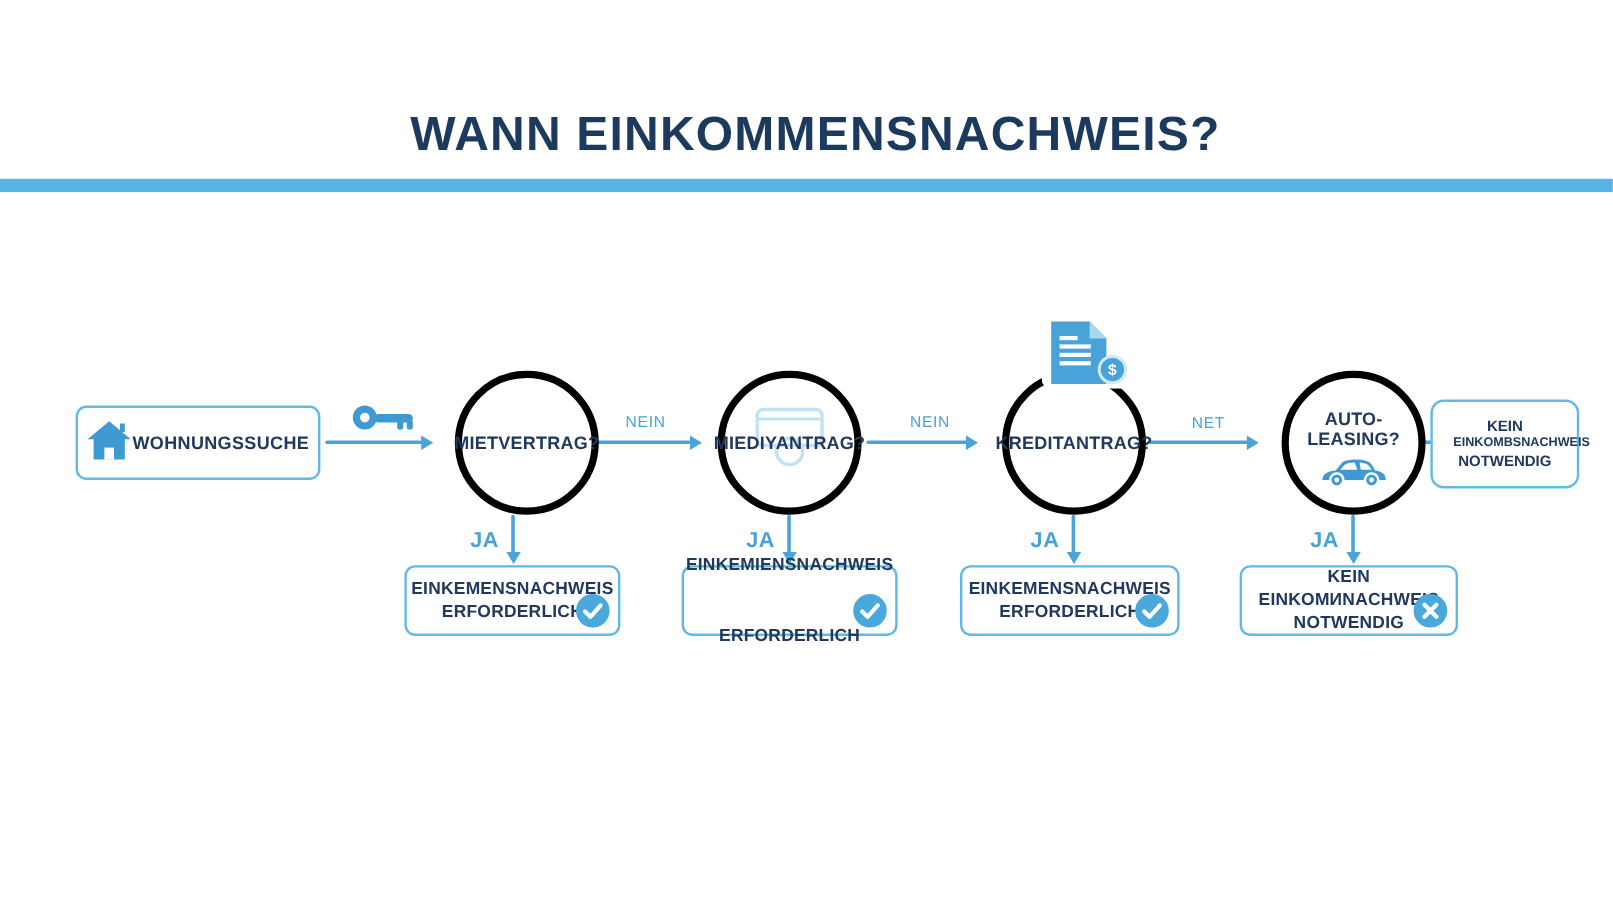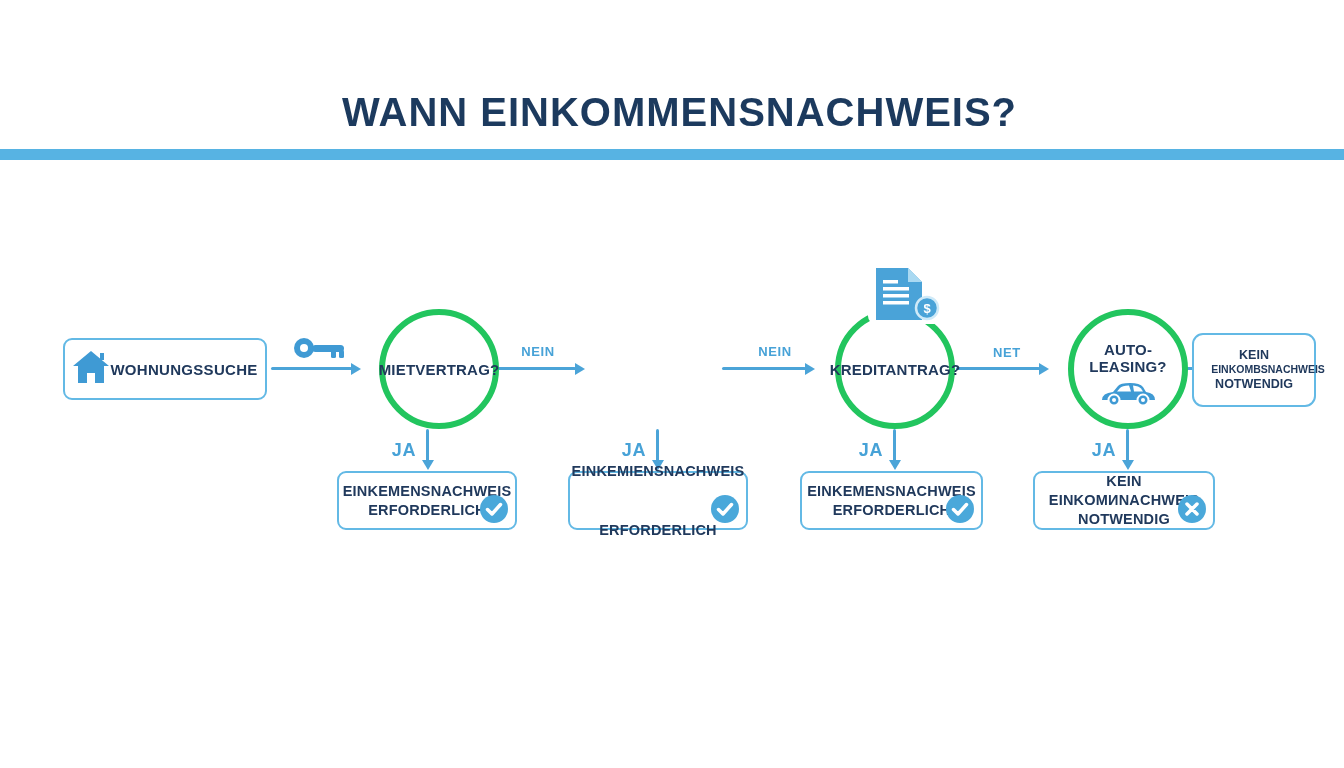--- a/index.html
+++ b/index.html
@@ -7,35 +7,35 @@
          font-family:"Liberation Sans",sans-serif;padding-left:15px;}
   .title{position:absolute;left:0;top:90px;width:100%;text-align:center;
          font-size:40px;font-weight:bold;letter-spacing:1px;color:#1c3a5e;}
   .bar{position:absolute;left:0;top:149px;width:100%;height:11px;background:#57b3e3;}
 
   .box{position:absolute;background:#fff;border:2px solid #63b9e5;border-radius:9px;
        box-sizing:border-box;display:flex;align-items:center;justify-content:center;}
   .start-box{left:63px;top:338px;width:204px;height:62px;padding:0 10px;}
   .start-box .lbl{font-size:15px;font-weight:bold;color:#20395c;letter-spacing:.3px;}
 
-  .circle{position:absolute;width:120px;height:120px;border:6px solid #22c55e;border-radius:50%;
+  .circle{position:absolute;width:120px;height:120px;border:6px solid #000000;border-radius:50%;
           background:#fff;box-sizing:border-box;display:flex;flex-direction:column;
           align-items:center;justify-content:center;z-index:1;}
   .circle .clbl{position:relative;z-index:2;font-size:15px;font-weight:bold;color:#20395c;
                 text-align:center;letter-spacing:.2px;}
   .ghost-icon{position:absolute;left:50%;top:50%;transform:translate(-50%,-54%);opacity:.5;z-index:1;}
 
   .arrow-r{position:absolute;height:3px;background:#4ba4d8;border-radius:2px;}
   .arrow-r.head::after{content:"";position:absolute;right:-9px;top:50%;transform:translateY(-50%);
         border-left:10px solid #4ba4d8;border-top:6px solid transparent;border-bottom:6px solid transparent;}
   .arrow-d{position:absolute;width:3px;background:#4ba4d8;border-radius:2px;}
   .arrow-d::after{content:"";position:absolute;bottom:-9px;left:50%;transform:translateX(-50%);
         border-top:10px solid #4ba4d8;border-left:6px solid transparent;border-right:6px solid transparent;}
 
-  .branch-lbl{position:absolute;font-size:13px;font-weight:bold;color:#47a2d7;
+  .branch-lbl{position:absolute;font-size:13px;font-weight:normal;color:#47a2d7;
               letter-spacing:.6px;text-align:center;width:70px;}
   .ja-lbl{position:absolute;font-size:18px;font-weight:bold;color:#47a2d7;
           width:32px;text-align:right;letter-spacing:.6px;}
 
   .end-box{left:1192px;top:333px;width:124px;height:74px;border-radius:11px;flex-direction:column;
            line-height:1.25;text-align:center;}
   .end-box .l1,.end-box .l3{font-size:12.5px;font-weight:bold;color:#20395c;}
   .end-box .l2{font-size:10.5px;font-weight:bold;color:#20395c;margin-left:28px;}
 
   .result-box{top:471px;height:59px;flex-direction:column;line-height:1.3;text-align:center;}
@@ -71,20 +71,30 @@
       <rect x="38" y="14" width="5" height="8" rx="1.5" fill="#3f9ad4"></rect>
       <rect x="46" y="14" width="5" height="8" rx="1.5" fill="#3f9ad4"></rect>
     </svg>
   </span>
   <div class="arrow-r head" style="left:271px;top:367px;width:81px;"></div>
 
   <div class="circle" style="left:368px;top:309px;margin-left:11px;">
     <span class="clbl">MIETVERTRAG?</span>
   </div>
 
+  <div class="circle" style="left:598px;top:309px;">
+    <span class="ghost-icon">
+      <svg width="60" height="52" viewBox="0 0 60 52">
+        <rect x="3" y="3" width="54" height="30" rx="5" fill="none" stroke="#86c9ea" stroke-width="3"></rect>
+        <line x1="3" y1="11" x2="57" y2="11" stroke="#86c9ea" stroke-width="2.5"></line>
+        <circle cx="30" cy="38" r="11" fill="none" stroke="#86c9ea" stroke-width="3"></circle>
+      </svg>
+    </span>
+    <span class="clbl">MIEDIYANTRAG?</span>
+  </div>
 
   <div class="circle" style="left:835px;top:309px;">
     <span class="clbl">KREDITANTRAG?</span>
   </div>
 
   <span class="icon-abs" style="left:868px;top:264px;z-index:3;">
     <svg width="74" height="60" viewBox="0 0 74 60">
       <rect x="0" y="0" width="74" height="60" rx="8" fill="#ffffff"></rect>
       <path d="M8 4h32l14 14v38H8z" fill="#4aa3d8"></path>
       <path d="M40 4l14 14H40z" fill="#a9d9f2"></path>

